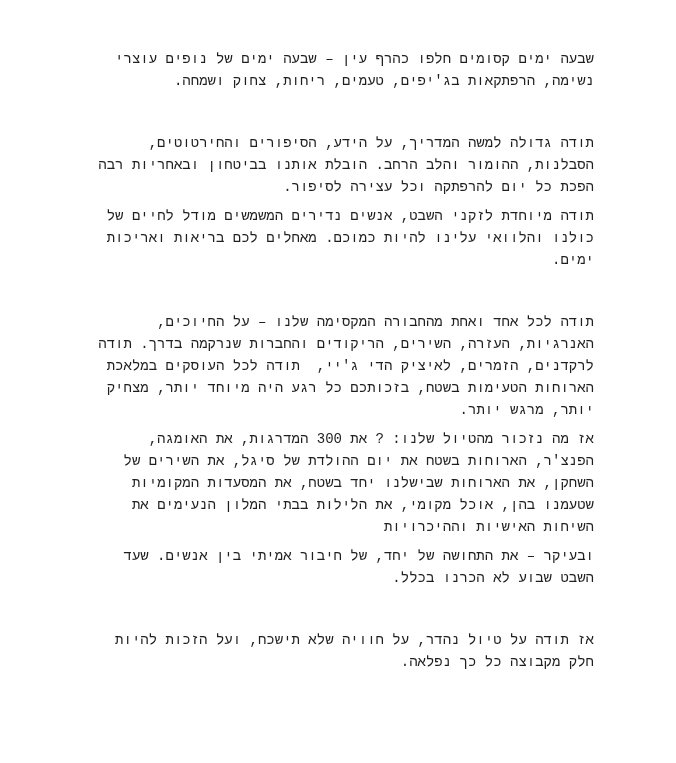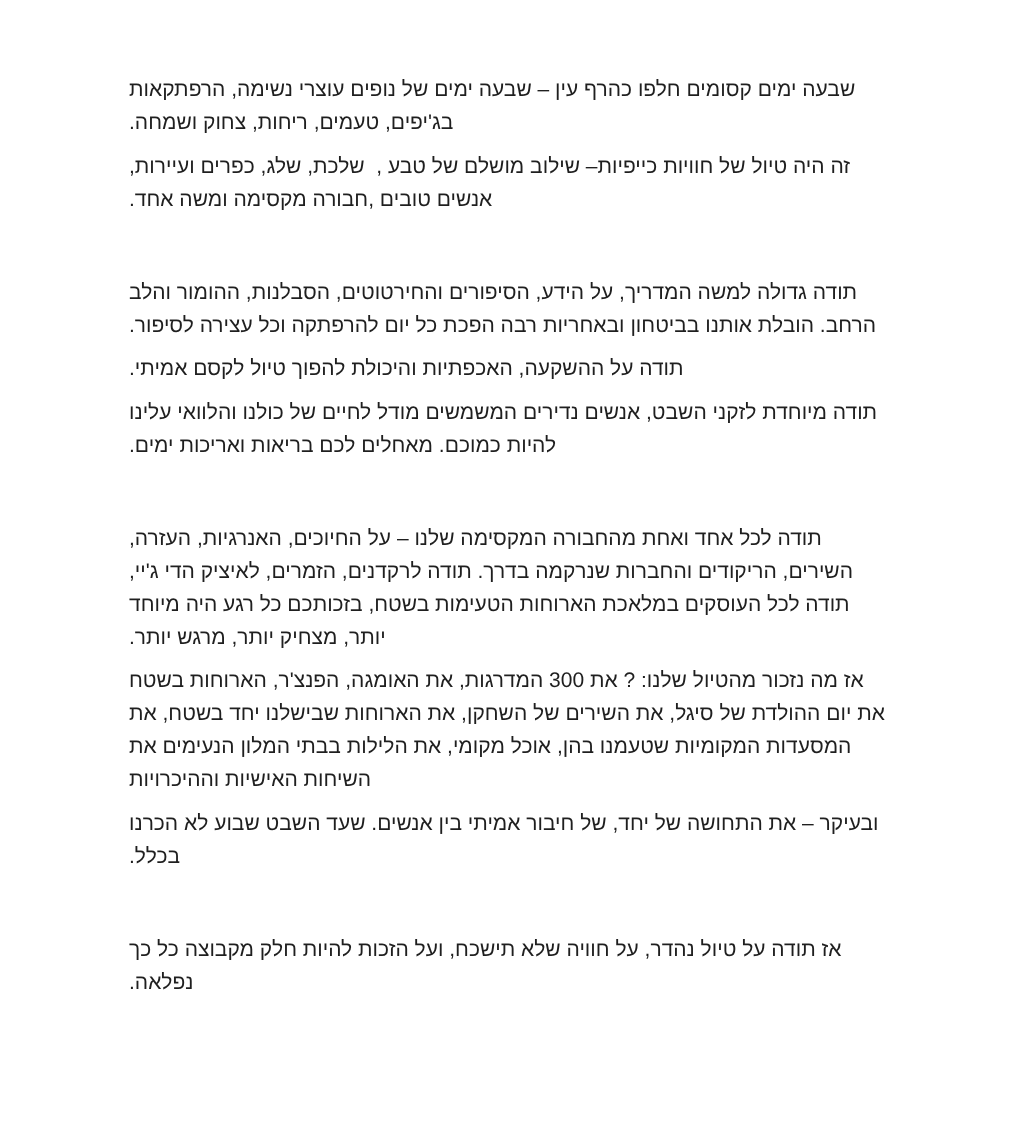--- a/index.html
+++ b/index.html
@@ -15,42 +15,40 @@
   .page {
     box-sizing: border-box;
     width: 676px;
     height: 763px;
     background: var(--page-bg, #ffffff);
     padding: 48px 82px 0 86px; 
     direction: rtl;
   }
   .para {
     margin: 0 0 7px 0;
-    font-family: Liberation Sans, sans-serif;
+    font-family: Liberation Mono, monospace;
     font-size: 14px;
     line-height: 22px;
     color: var(--text-color, #1f1f1f);
-    text-align: left;
+    text-align: right;
     direction: rtl;
     unicode-bidi: plaintext;
     white-space: pre-wrap; 
     word-break: normal;
   }
   .para.extra-gap {
     margin-top: 40px; 
   }
 </style>
 </head>
 <body>
 
 <div class="page">
   <div class="doc-body">
       <p class="para">שבעה ימים קסומים חלפו כהרף עין – שבעה ימים של נופים עוצרי נשימה, הרפתקאות בג'יפים, טעמים, ריחות, צחוק ושמחה.</p>
-      <p class="para">זה היה טיול של חוויות כייפיות– שילוב מושלם של טבע ,  שלכת, שלג, כפרים ועיירות, אנשים טובים ,חבורה מקסימה ומשה אחד.</p>
       <p class="para extra-gap">תודה גדולה למשה המדריך, על הידע, הסיפורים והחירטוטים, הסבלנות, ההומור והלב הרחב. הובלת אותנו בביטחון ובאחריות רבה הפכת כל יום להרפתקה וכל עצירה לסיפור.</p>
-      <p class="para">תודה על ההשקעה, האכפתיות והיכולת להפוך טיול לקסם אמיתי.</p>
       <p class="para">תודה מיוחדת לזקני השבט, אנשים נדירים המשמשים מודל לחיים של כולנו והלוואי עלינו להיות כמוכם. מאחלים לכם בריאות ואריכות ימים.</p>
       <p class="para extra-gap">תודה לכל אחד ואחת מהחבורה המקסימה שלנו – על החיוכים, האנרגיות, העזרה, השירים, הריקודים והחברות שנרקמה בדרך. תודה לרקדנים, הזמרים, לאיציק הדי ג'יי,  תודה לכל העוסקים במלאכת הארוחות הטעימות בשטח, בזכותכם כל רגע היה מיוחד יותר, מצחיק יותר, מרגש יותר.</p>
       <p class="para">אז מה נזכור מהטיול שלנו: ? את 300 המדרגות, את האומגה, הפנצ'ר, הארוחות בשטח את יום ההולדת של סיגל, את השירים של השחקן, את הארוחות שבישלנו יחד בשטח, את המסעדות המקומיות שטעמנו בהן, אוכל מקומי, את הלילות בבתי המלון הנעימים את השיחות האישיות וההיכרויות</p>
       <p class="para">ובעיקר – את התחושה של יחד, של חיבור אמיתי בין אנשים. שעד השבט שבוע לא הכרנו בכלל.</p>
       <p class="para extra-gap">אז תודה על טיול נהדר, על חוויה שלא תישכח, ועל הזכות להיות חלק מקבוצה כל כך נפלאה.</p>
     </div>
 </div>
 
 </body></html>

